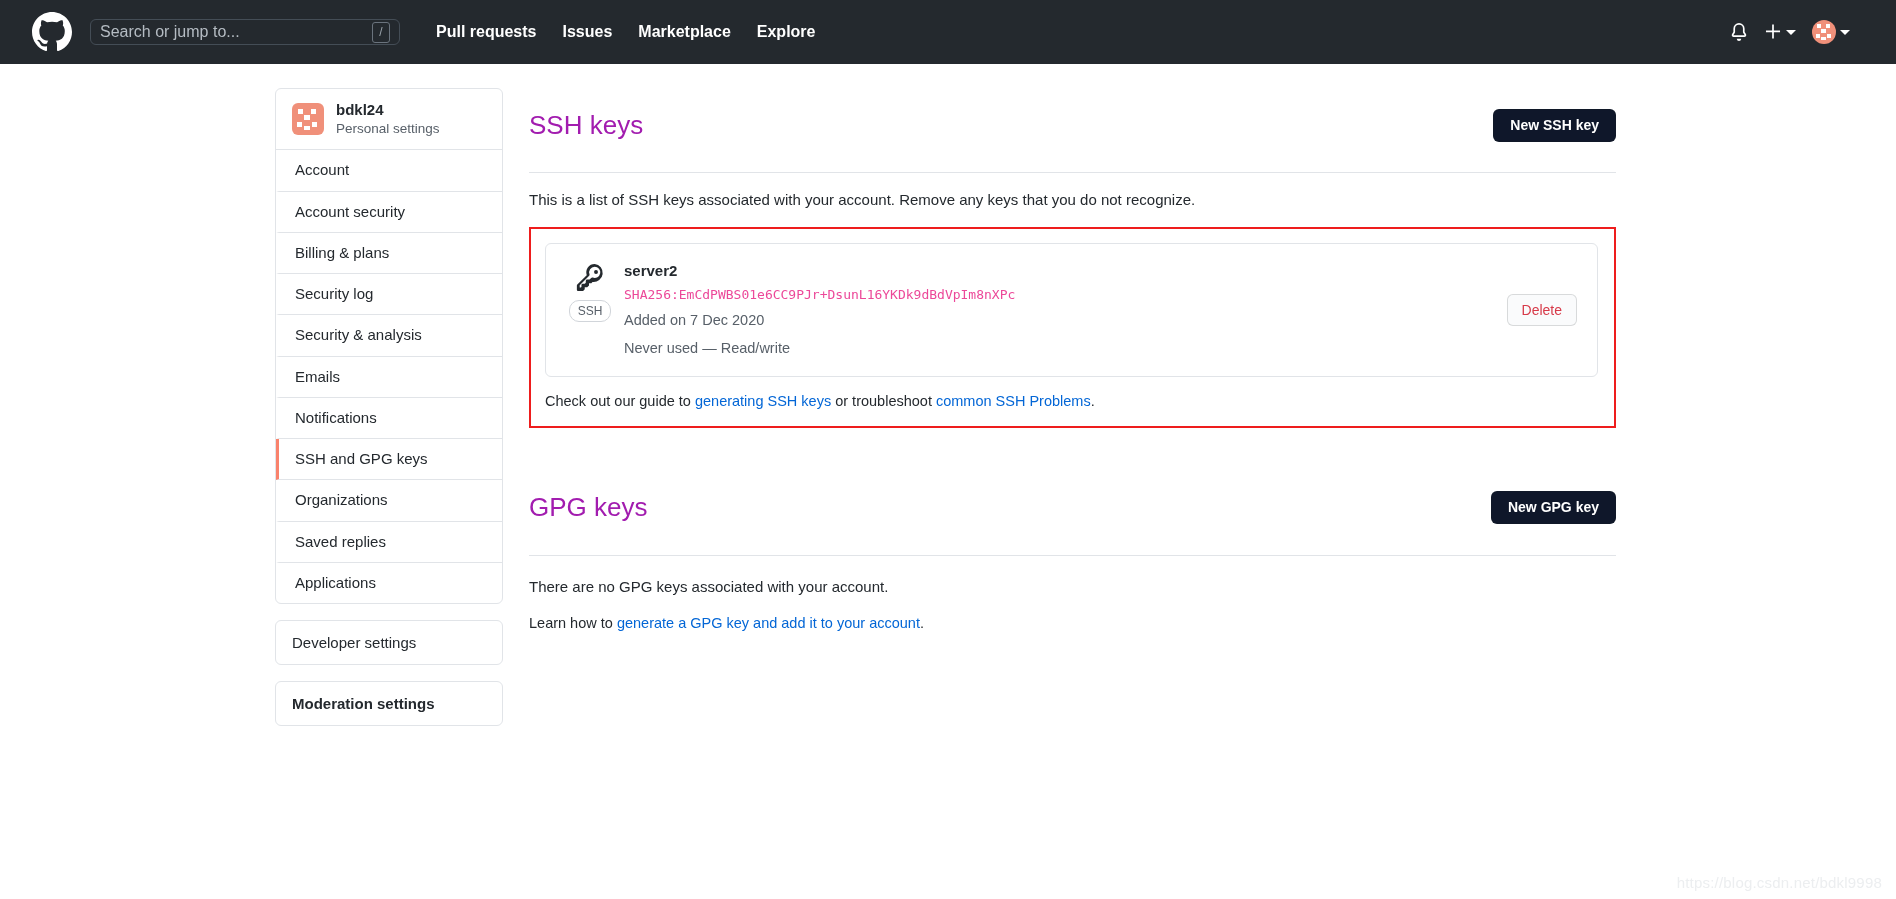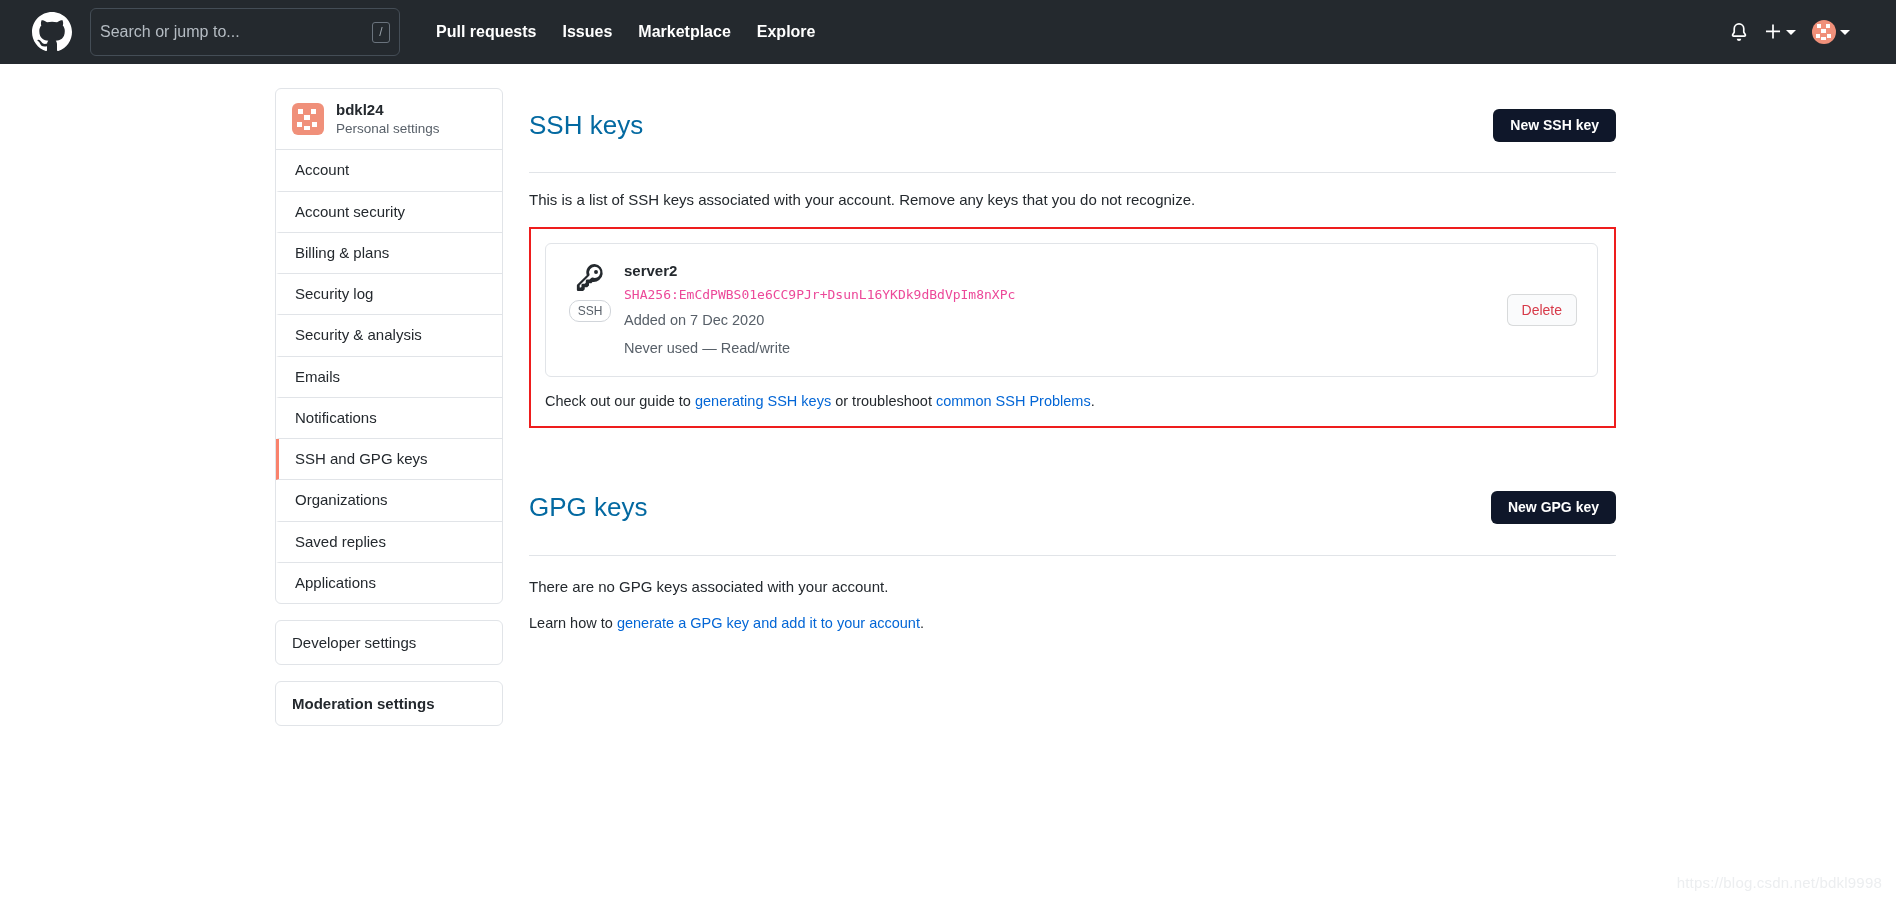--- a/index.html
+++ b/index.html
@@ -21,21 +21,21 @@
     display: flex;
     align-items: center;
     padding: 0 20px;
     position: relative;
   }
   .gh-logo { width: 40px; height: 40px; margin-left: 12px; margin-right: 18px; flex: none; }
   .gh-logo svg { display: block; }
 
   .search-box {
     width: 310px;
-    height: 48px;
+    height: 26px;
     border: 1px solid #444d56;
     border-radius: 6px;
     background: transparent;
     display: flex;
     align-items: center;
     padding: 0 9px;
     position: relative;
   }
   .search-box .ph {
     color: #b5bcc3;
@@ -156,21 +156,21 @@
   }
 
   
   .sec-head {
     display: flex;
     align-items: center;
     justify-content: space-between;
     padding-bottom: 10px;
     border-bottom: 1px solid #e1e4e8;
   }
-  .sec-title { font-size: 26px; font-weight: normal; color: #0369a1; line-height: 1.2; }
+  .sec-title { font-size: 26px; font-weight: normal; color: #a21caf; line-height: 1.2; }
   .btn-green {
     background: #0f172a;
     color: #ffffff;
     font-size: 14px;
     font-weight: bold;
     border: 1px solid rgba(27,31,35,0.15);
     border-radius: 6px;
     padding: 7px 16px;
     cursor: pointer;
     line-height: 1.2;

